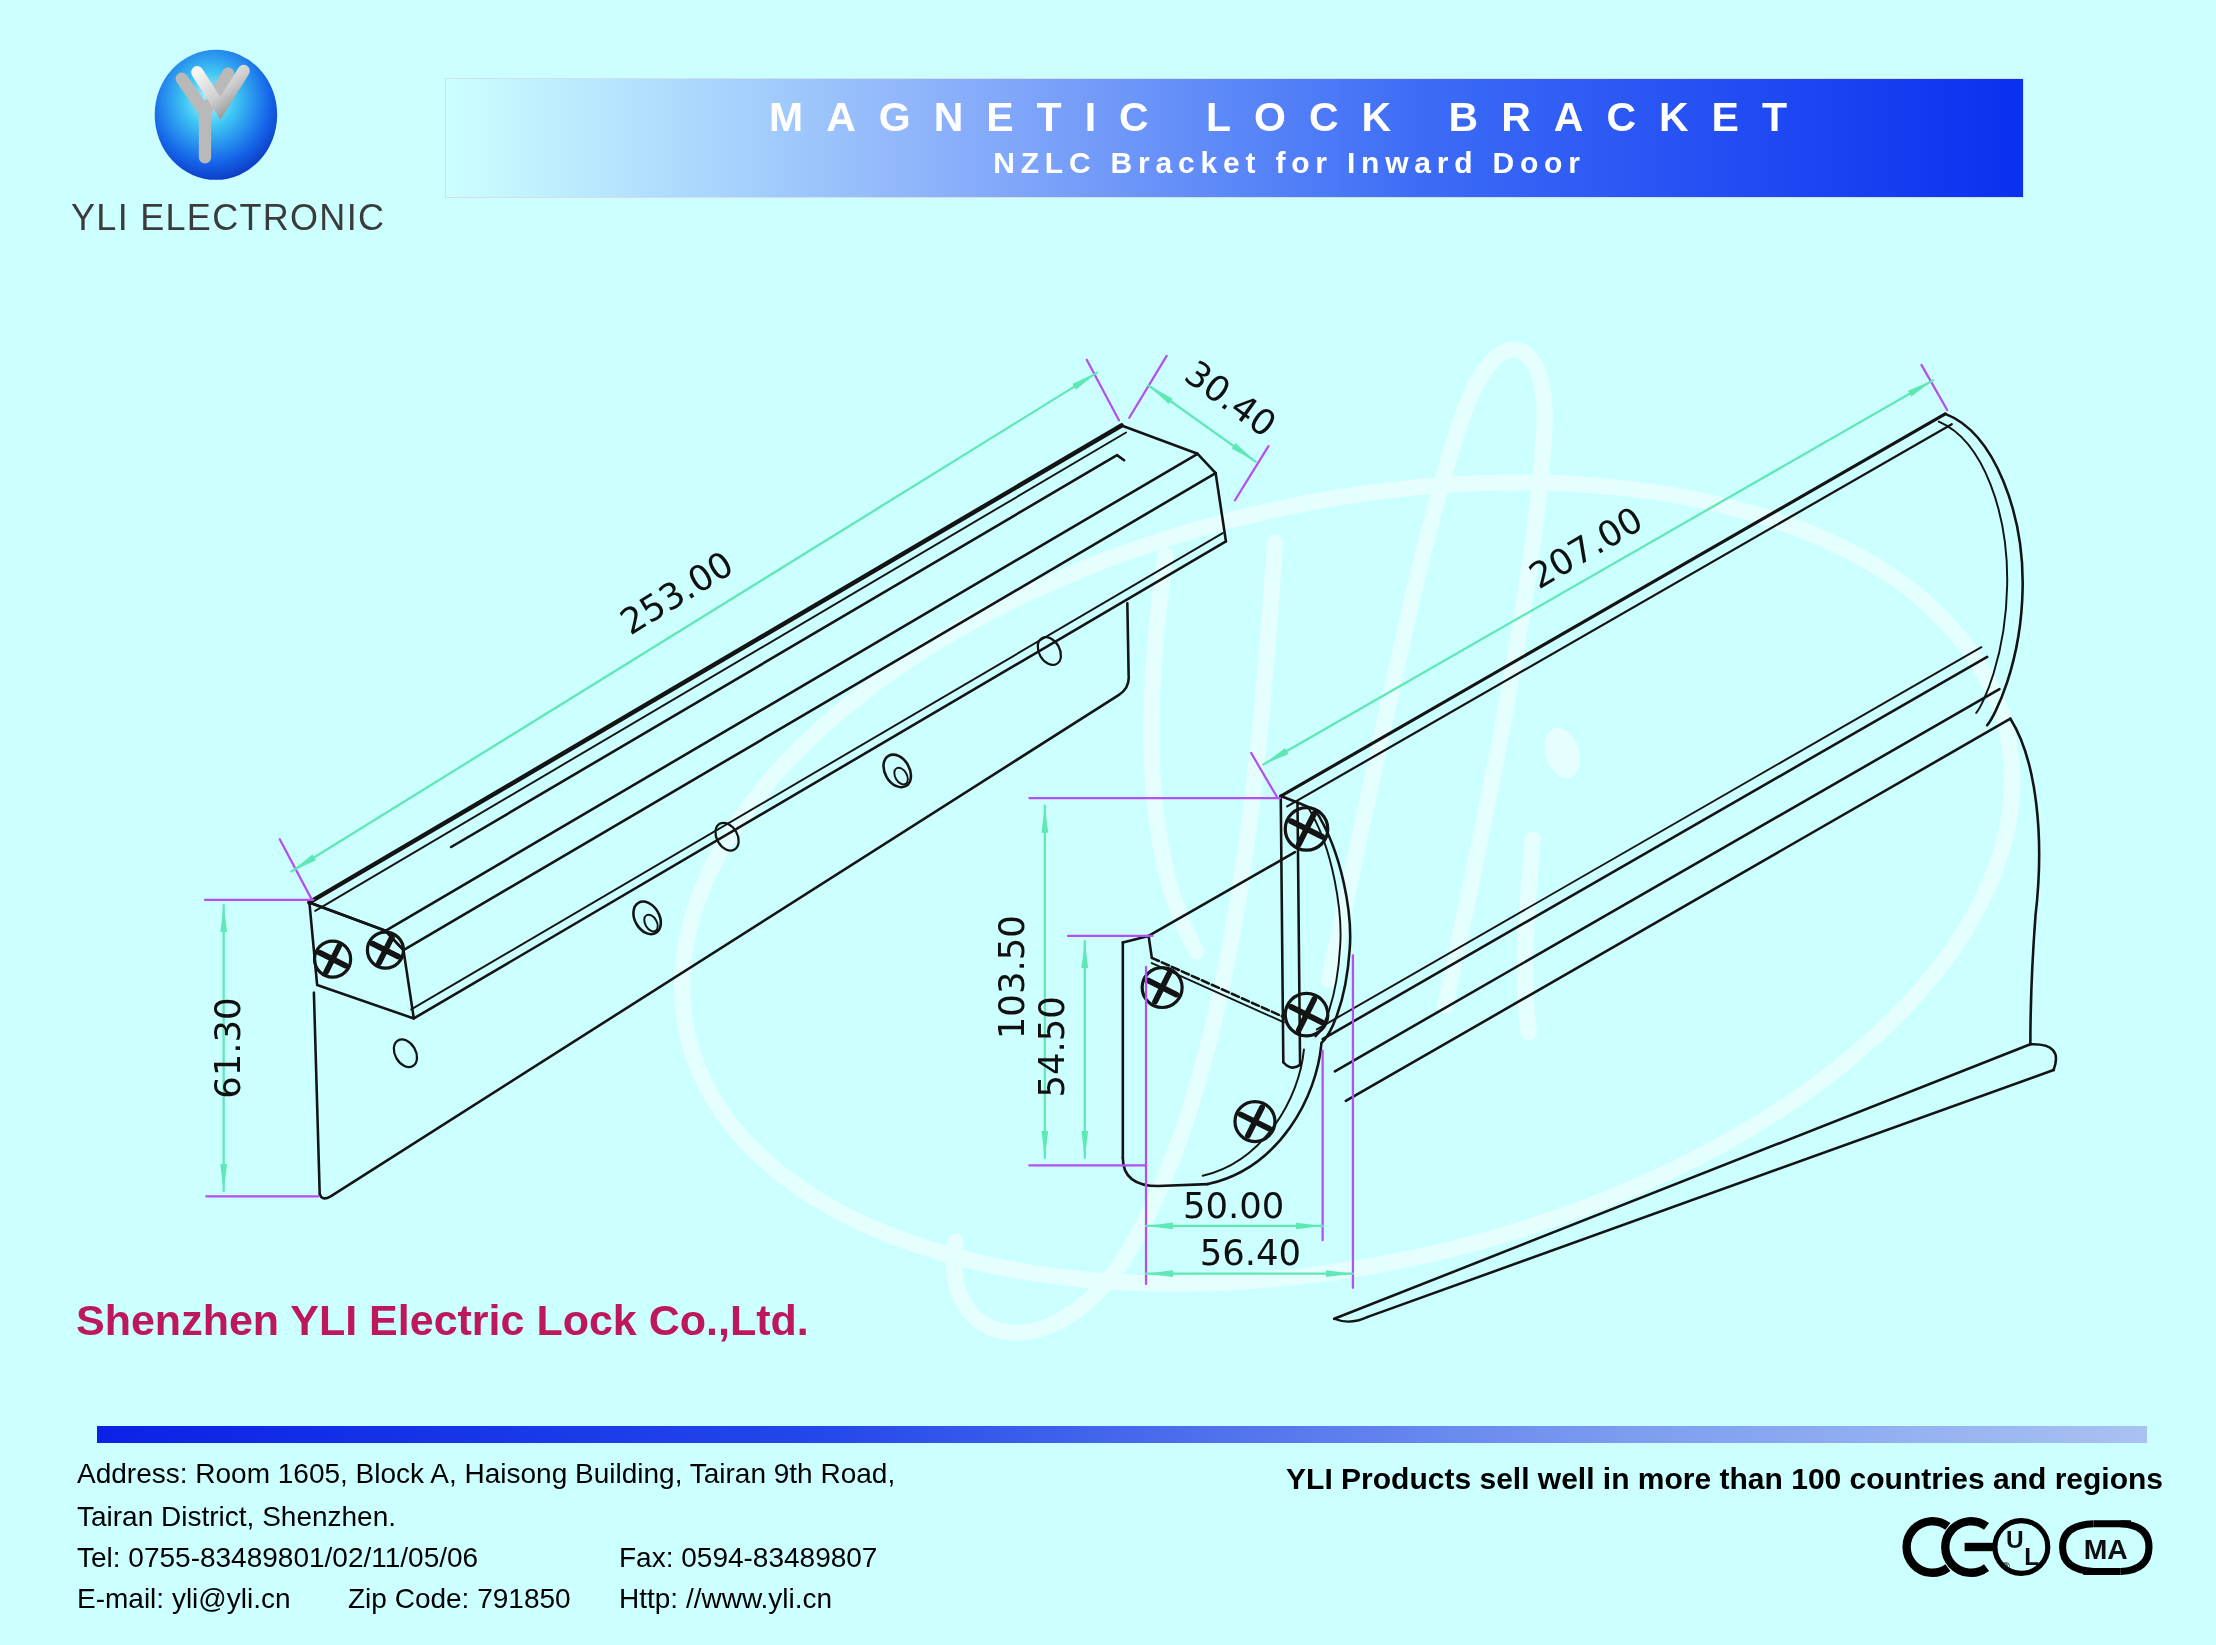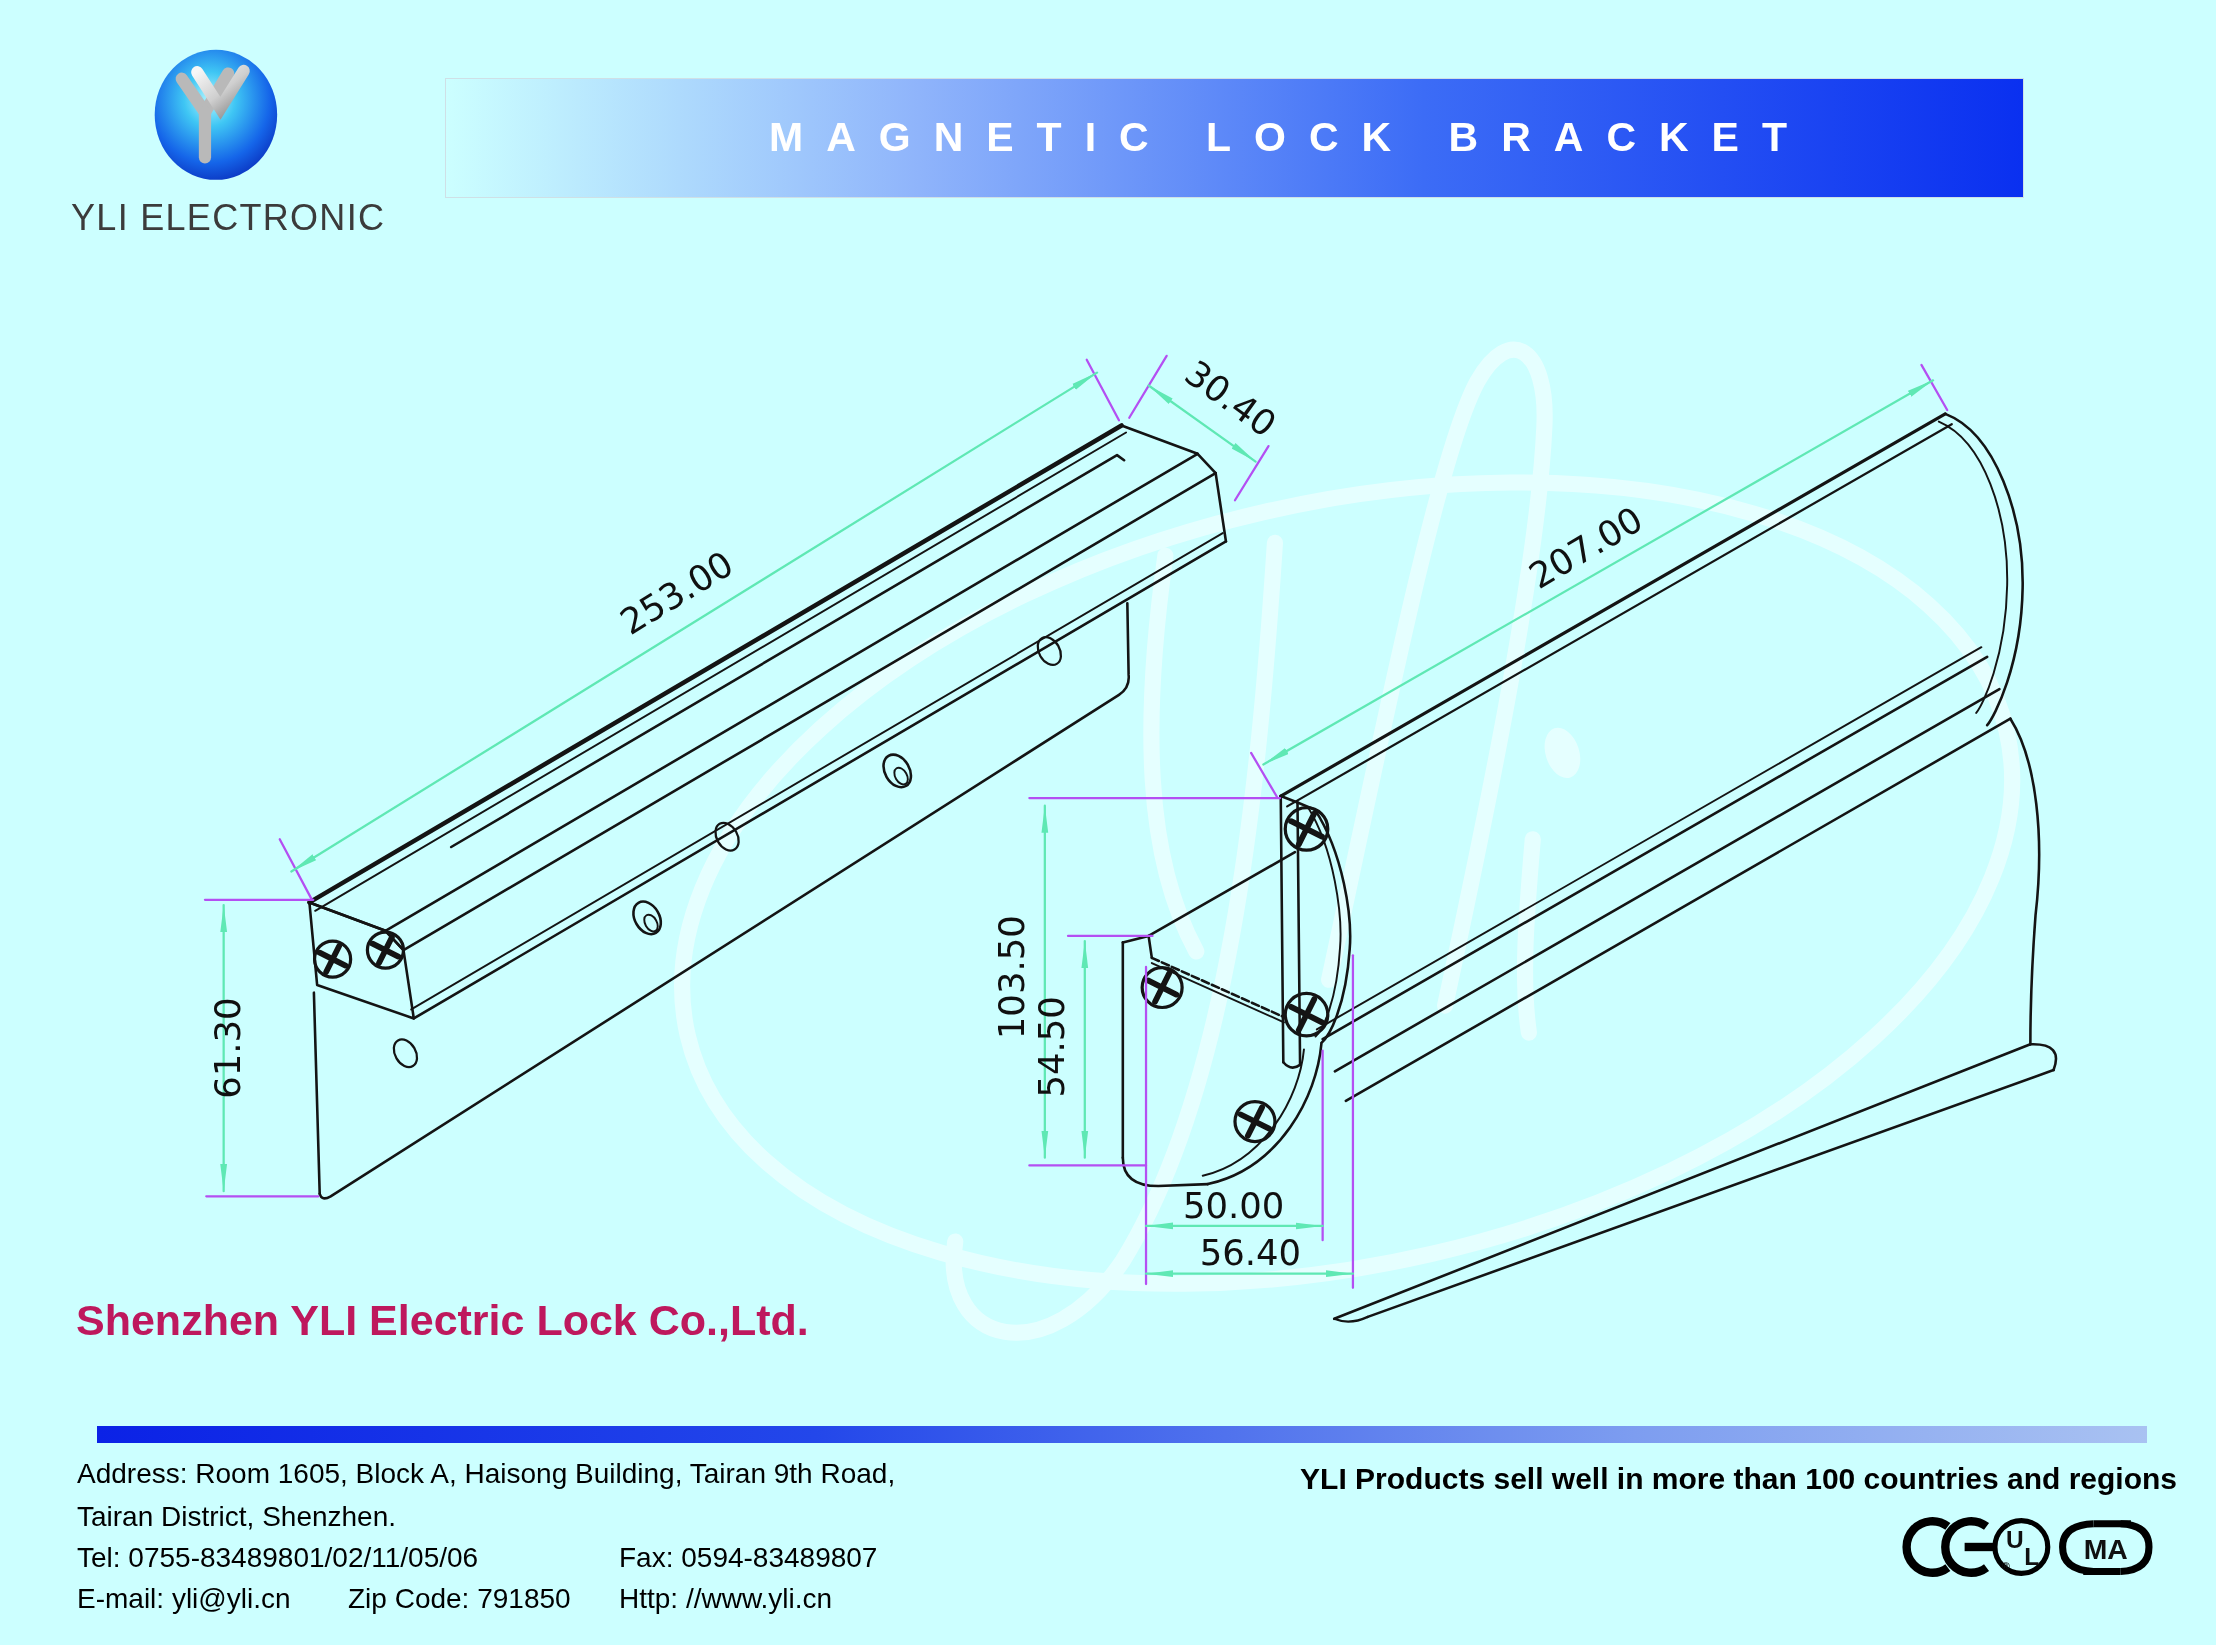--- a/index.html
+++ b/index.html
@@ -207,27 +207,28 @@
       </g>
       <text class="certtxt" x="3267" y="2418" font-size="44" text-anchor="middle">MA</text>
     </g>
   </g>
 </svg>
 
 <div class="abs brand" style="left:71px;top:197px">YLI ELECTRONIC</div>
 
 <div class="abs banner">
   <div class="banner-title">MAGNETIC LOCK BRACKET</div>
+  <div class="banner-sub">NZLC Bracket for Inward Door</div>
 </div>
 
 <div class="abs company">Shenzhen YLI Electric Lock Co.,Ltd.</div>
 <div class="abs bluebar"></div>
 
 <div class="abs ftxt" style="left:77px;top:1458px">Address: Room 1605, Block A, Haisong Building, Tairan 9th Road,</div>
 <div class="abs ftxt" style="left:77px;top:1501px">Tairan District, Shenzhen.</div>
 <div class="abs ftxt" style="left:77px;top:1542px">Tel: 0755-83489801/02/11/05/06</div>
 <div class="abs ftxt" style="left:619px;top:1542px">Fax: 0594-83489807</div>
 <div class="abs ftxt" style="left:77px;top:1583px">E-mail: yli@yli.cn</div>
 <div class="abs ftxt" style="left:348px;top:1583px">Zip Code: 791850</div>
 <div class="abs ftxt" style="left:619px;top:1583px">Http: //www.yli.cn</div>
 
-<div class="abs tagline" style="right:39px;top:1462px">YLI Products sell well in more than 100 countries and regions</div>
+<div class="abs tagline" style="right:53px;top:1462px">YLI Products sell well in more than 100 countries and regions</div>
 
 
 </body></html>

